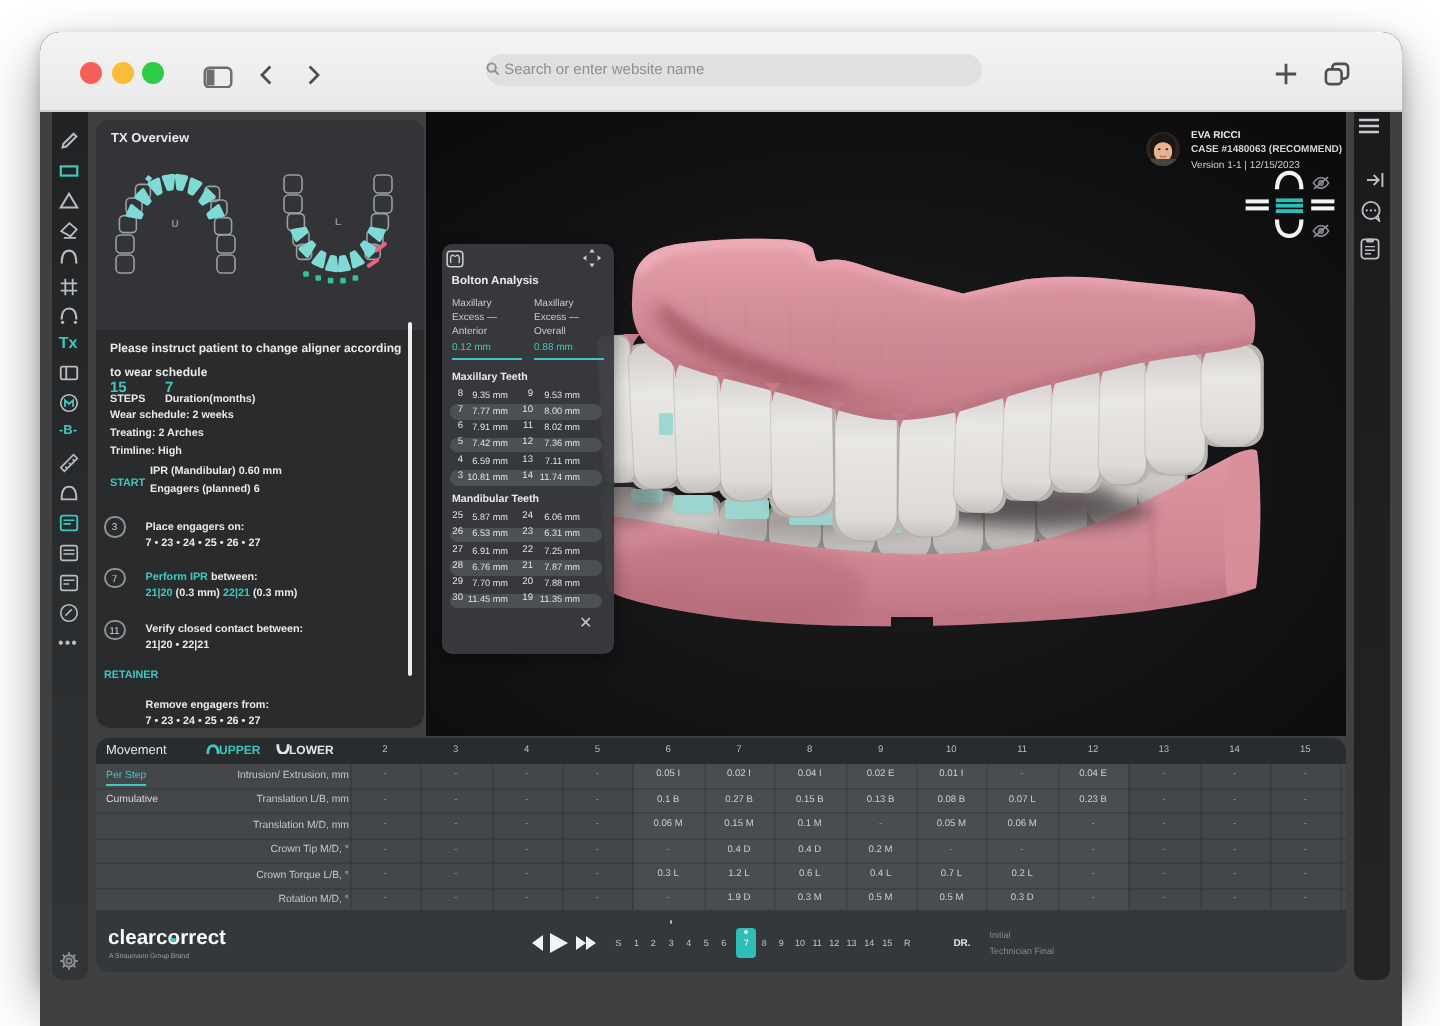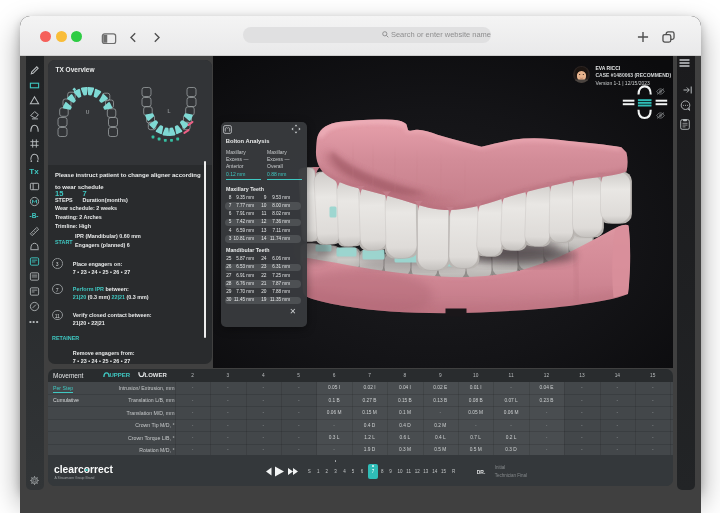--- a/index.html
+++ b/index.html
@@ -1,20 +1,20 @@
 <!DOCTYPE html>
 <html><head><meta charset="utf-8">
 <style>
 *{margin:0;padding:0;box-sizing:border-box}
 html,body{width:720px;height:513px;background:#fff;font-family:"Liberation Sans",sans-serif;overflow:hidden}
 .abs{position:absolute}
 #win{position:absolute;left:20px;top:16px;width:681px;height:478px;background:#0b0b0d;border-radius:10px;box-shadow:0 12px 28px rgba(0,0,0,.38),0 3px 8px rgba(0,0,0,.22)}
 #chrome{position:absolute;left:0;top:0;width:681px;height:40px;background:linear-gradient(#f4f4f4,#e9e9ea);border-radius:10px 10px 0 0;border-bottom:1px solid #cfcfcf}
 .tl{position:absolute;top:15px;width:11px;height:11px;border-radius:50%}
-#searchpill{position:absolute;left:223px;top:11px;width:248px;height:16px;background:#e0e0e1;border-radius:8px;color:#8e8e8f;font-size:7.5px;line-height:16px;text-align:right}
+#searchpill{position:absolute;left:223px;top:11px;width:248px;height:16px;background:#e0e0e1;border-radius:8px;color:#8e8e8f;font-size:7.5px;line-height:16px;text-align:left}
 #app{position:absolute;left:0;top:40px;width:681px;height:478px;background:#404040;border-radius:0 0 10px 10px;overflow:hidden}
 #lsb{position:absolute;left:5.5px;top:0;width:18px;height:433.5px;background:linear-gradient(#202224,#323537);border-radius:0 0 5px 5px}
 #rsb{position:absolute;left:656.5px;top:0;width:18px;height:433.5px;background:linear-gradient(#1b1b1d,#222426);border-radius:0 0 5px 5px}
 #txp{position:absolute;left:27.5px;top:4px;width:164.5px;height:304px;background:#292b2d;border-radius:7px;overflow:hidden}
 #txtop{position:absolute;left:0;top:0;width:164.5px;height:105px;background:#323437}
 #mainv{position:absolute;left:193px;top:0;width:460px;height:312px;background:radial-gradient(ellipse 340px 230px at 48% 58%,#1d1d20 0%,#141417 55%,#0b0b0d 100%)}
 #mvp{position:absolute;left:27.5px;top:312.5px;width:625px;height:117px;background:#35393c;border-radius:7px;overflow:hidden}
 #mvhead{position:absolute;left:0;top:0;width:625px;height:13px;background:#292c2e}
 #mvrows{position:absolute;left:0;top:13px;width:625px;height:74.5px;background:#43474a}
 #bolton{position:absolute;left:200.5px;top:66px;width:86px;height:204.5px;background:rgba(56,58,61,.96);border-radius:5px;box-shadow:0 2px 8px rgba(0,0,0,.4)}

